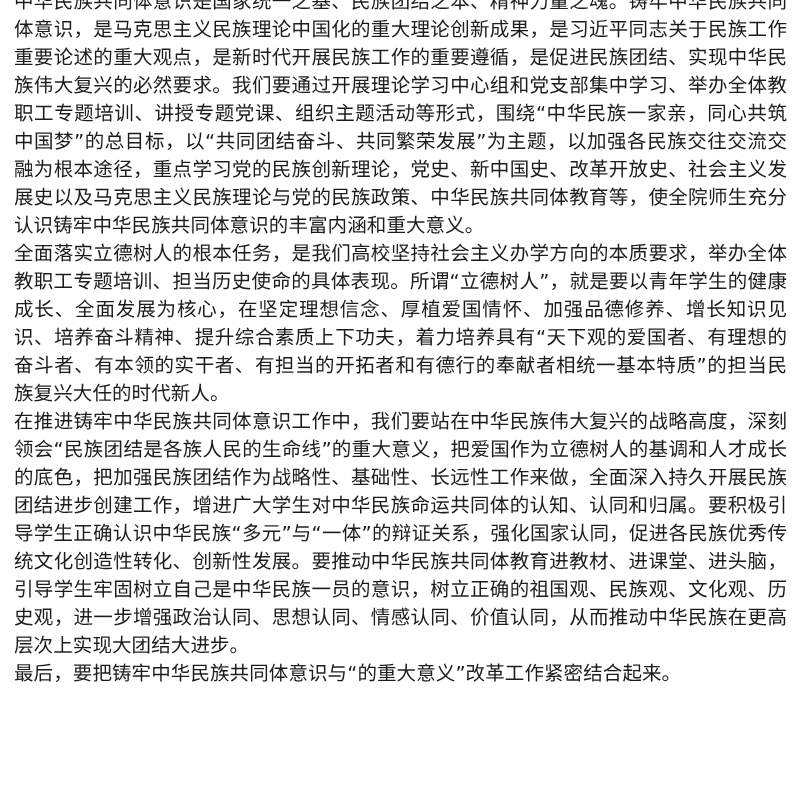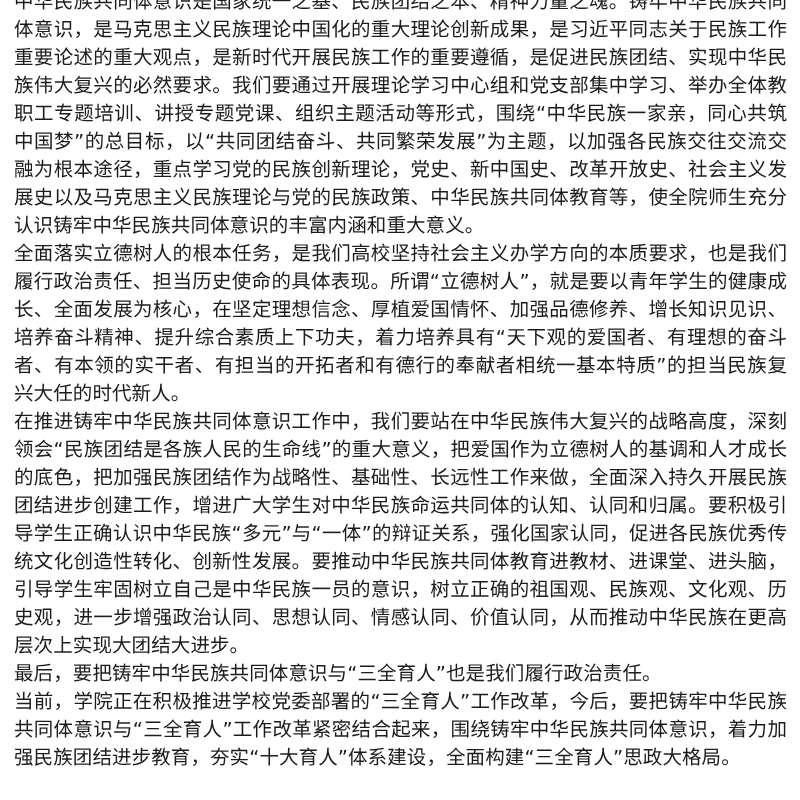--- a/index.html
+++ b/index.html
@@ -31,18 +31,17 @@
     margin: 0;
     text-indent: 0;
   }
 </style>
 </head>
 <body>
 
 <div class="page">
   <div class="doc-text">
     <p>中华民族共同体意识是国家统一之基、民族团结之本、精神力量之魂。铸牢中华民族共同体意识，是马克思主义民族理论中国化的重大理论创新成果，是习近平同志关于民族工作重要论述的重大观点，是新时代开展民族工作的重要遵循，是促进民族团结、实现中华民族伟大复兴的必然要求。我们要通过开展理论学习中心组和党支部集中学习、举办全体教职工专题培训、讲授专题党课、组织主题活动等形式，围绕“中华民族一家亲，同心共筑中国梦”的总目标，以“共同团结奋斗、共同繁荣发展”为主题，以加强各民族交往交流交融为根本途径，重点学习党的民族创新理论，党史、新中国史、改革开放史、社会主义发展史以及马克思主义民族理论与党的民族政策、中华民族共同体教育等，使全院师生充分认识铸牢中华民族共同体意识的丰富内涵和重大意义。</p>
-    <p>全面落实立德树人的根本任务，是我们高校坚持社会主义办学方向的本质要求，也是我们履行政治责任、担当历史使命的具体表现。所谓“立德树人”，就是要以青年学生的健康成长、全面发展为核心，在坚定理想信念、厚植爱国情怀、加强品德修养、增长知识见识、培养奋斗精神、提升综合素质上下功夫，着力培养具有“天下观的爱国者、有理想的奋斗者、有本领的实干者、有担当的开拓者和有德行的奉献者相统一基本特质”的担当民族复兴大任的时代新人。</p>
+    <p>全面落实立德树人的根本任务，是我们高校坚持社会主义办学方向的本质要求，举办全体教职工专题培训、担当历史使命的具体表现。所谓“立德树人”，就是要以青年学生的健康成长、全面发展为核心，在坚定理想信念、厚植爱国情怀、加强品德修养、增长知识见识、培养奋斗精神、提升综合素质上下功夫，着力培养具有“天下观的爱国者、有理想的奋斗者、有本领的实干者、有担当的开拓者和有德行的奉献者相统一基本特质”的担当民族复兴大任的时代新人。</p>
     <p>在推进铸牢中华民族共同体意识工作中，我们要站在中华民族伟大复兴的战略高度，深刻领会“民族团结是各族人民的生命线”的重大意义，把爱国作为立德树人的基调和人才成长的底色，把加强民族团结作为战略性、基础性、长远性工作来做，全面深入持久开展民族团结进步创建工作，增进广大学生对中华民族命运共同体的认知、认同和归属。要积极引导学生正确认识中华民族“多元”与“一体”的辩证关系，强化国家认同，促进各民族优秀传统文化创造性转化、创新性发展。要推动中华民族共同体教育进教材、进课堂、进头脑，引导学生牢固树立自己是中华民族一员的意识，树立正确的祖国观、民族观、文化观、历史观，进一步增强政治认同、思想认同、情感认同、价值认同，从而推动中华民族在更高层次上实现大团结大进步。</p>
-    <p>最后，要把铸牢中华民族共同体意识与“三全育人”也是我们履行政治责任。</p>
-    <p>当前，学院正在积极推进学校党委部署的“三全育人”工作改革，今后，要把铸牢中华民族共同体意识与“三全育人”工作改革紧密结合起来，围绕铸牢中华民族共同体意识，着力加强民族团结进步教育，夯实“十大育人”体系建设，全面构建“三全育人”思政大格局。</p>
+    <p>最后，要把铸牢中华民族共同体意识与“的重大意义”改革工作紧密结合起来。</p>
   </div>
 </div>
 
 </body></html>

